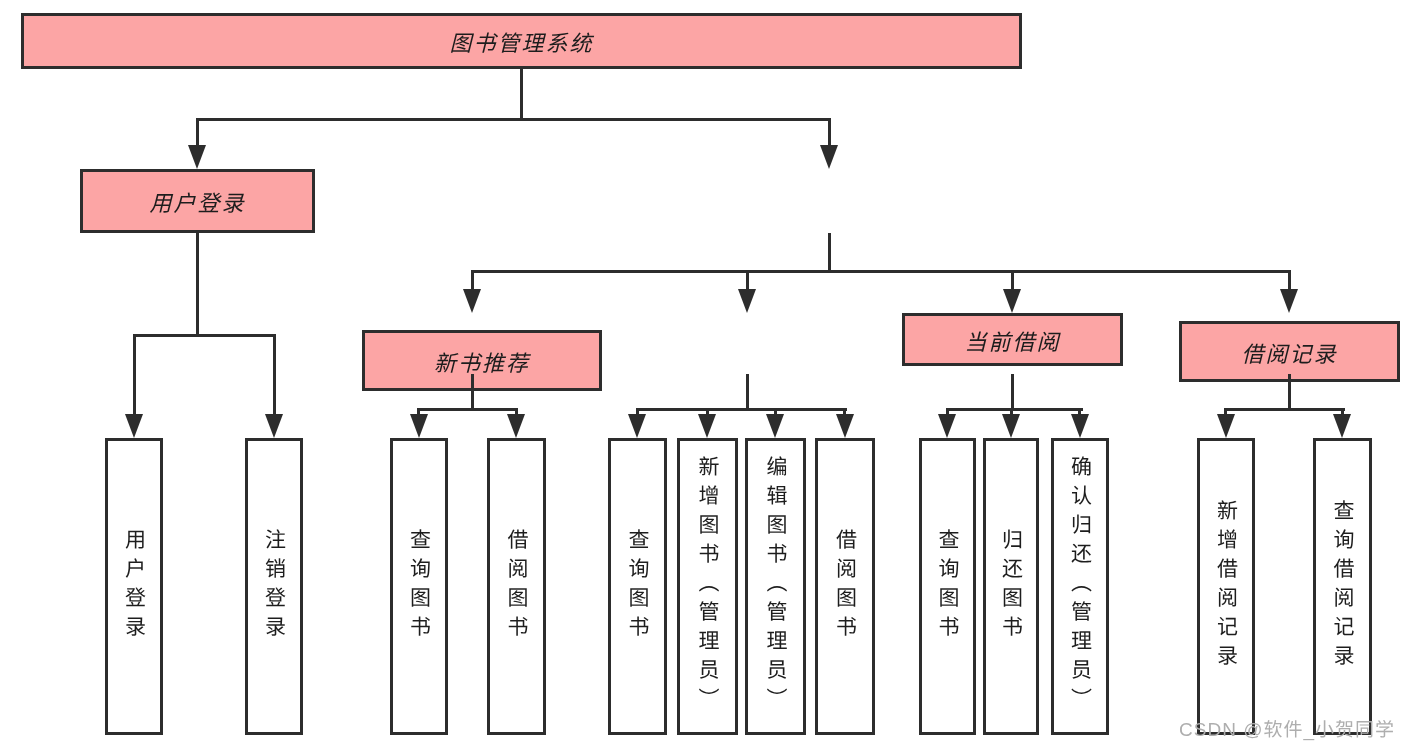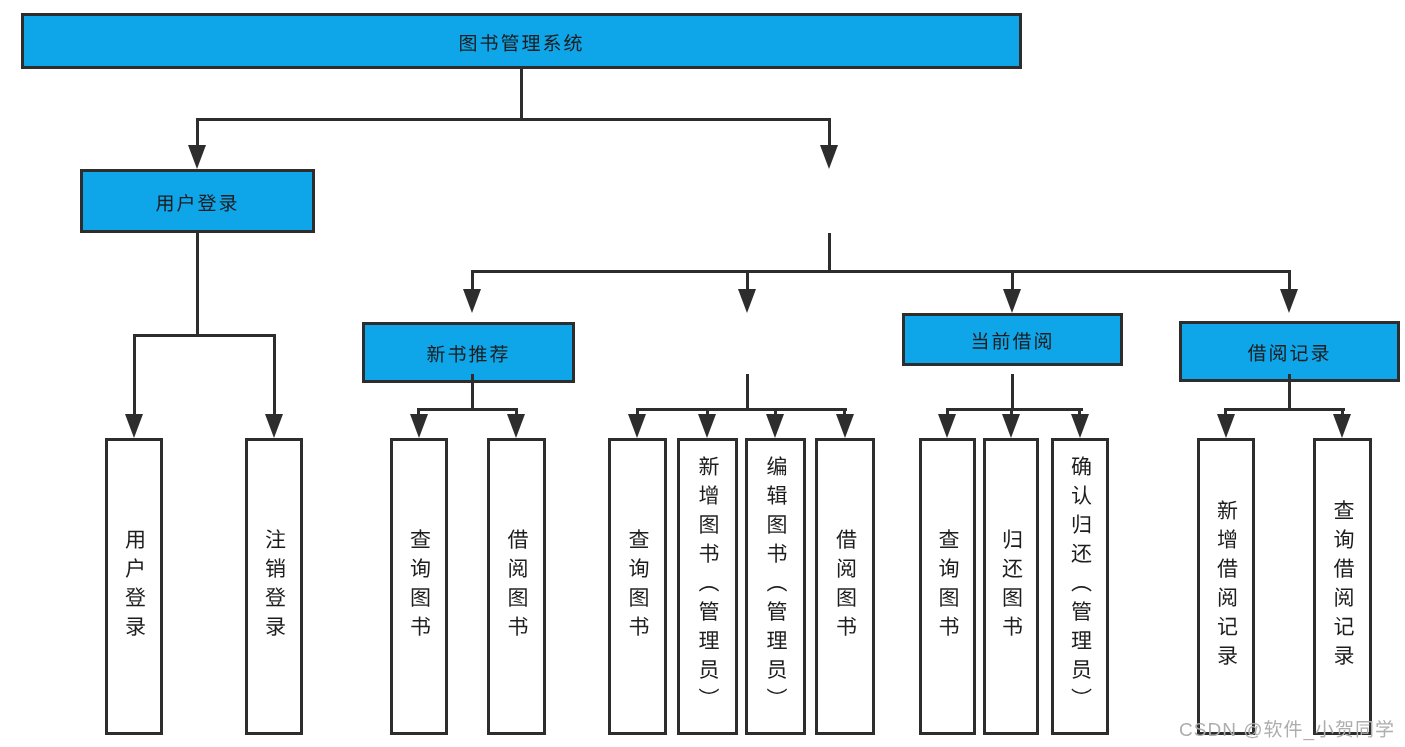--- a/index.html
+++ b/index.html
@@ -9,27 +9,28 @@
     height: 747px;
     background: #ffffff;
     font-family: "Liberation Sans", "DejaVu Sans", sans-serif;
     color: #1d1d1d;
     overflow: hidden;
   }
   .box {
     position: absolute;
     box-sizing: border-box;
     border: 3px solid #2d2d2d;
-    background: #0ea5e9;
+    background: #fca5a5;
     display: flex;
     align-items: center;
     justify-content: center;
-    font-size: 19px;
+    font-size: 22px;
     letter-spacing: 2px;
     white-space: nowrap;
+    font-style: italic;
   }
   .vbox {
     position: absolute;
     box-sizing: border-box;
     border: 3px solid #2d2d2d;
     background: #ffffff;
     display: flex;
     align-items: center;
     justify-content: center;
     writing-mode: vertical-rl;
@@ -83,21 +84,21 @@
   <div class="hline" style="left:471px; top:270px; width:820px;"></div>
   <div class="vline" style="left:471px; top:270px; height:21px;"></div>
   <div class="vline" style="left:746px; top:270px; height:21px;"></div>
   <div class="vline" style="left:1011px; top:270px; height:21px;"></div>
   <div class="vline" style="left:1288px; top:270px; height:21px;"></div>
   <div class="arrow" style="left:463px; top:289px;"></div>
   <div class="arrow" style="left:738px; top:289px;"></div>
   <div class="arrow" style="left:1003px; top:289px;"></div>
   <div class="arrow" style="left:1280px; top:289px;"></div>
 
-  <div class="box" style="left:362px; top:322px; width:213px; height:61px;">新书推荐</div>
+  <div class="box" style="left:362px; top:330px; width:240px; height:61px;">新书推荐</div>
   <div class="box" style="left:902px; top:313px; width:221px; height:53px;">当前借阅</div>
   <div class="box" style="left:1179px; top:313px; width:221px; height:61px;margin-top:8px;">借阅记录</div>
 
   <div class="vline" style="left:471px; top:374px; height:37px;"></div>
   <div class="hline" style="left:417px; top:408px; width:101px;"></div>
   <div class="vline" style="left:417px; top:408px; height:9px;"></div>
   <div class="vline" style="left:515px; top:408px; height:9px;"></div>
   <div class="arrow" style="left:410px; top:414px;"></div>
   <div class="arrow" style="left:507px; top:414px;"></div>
 

